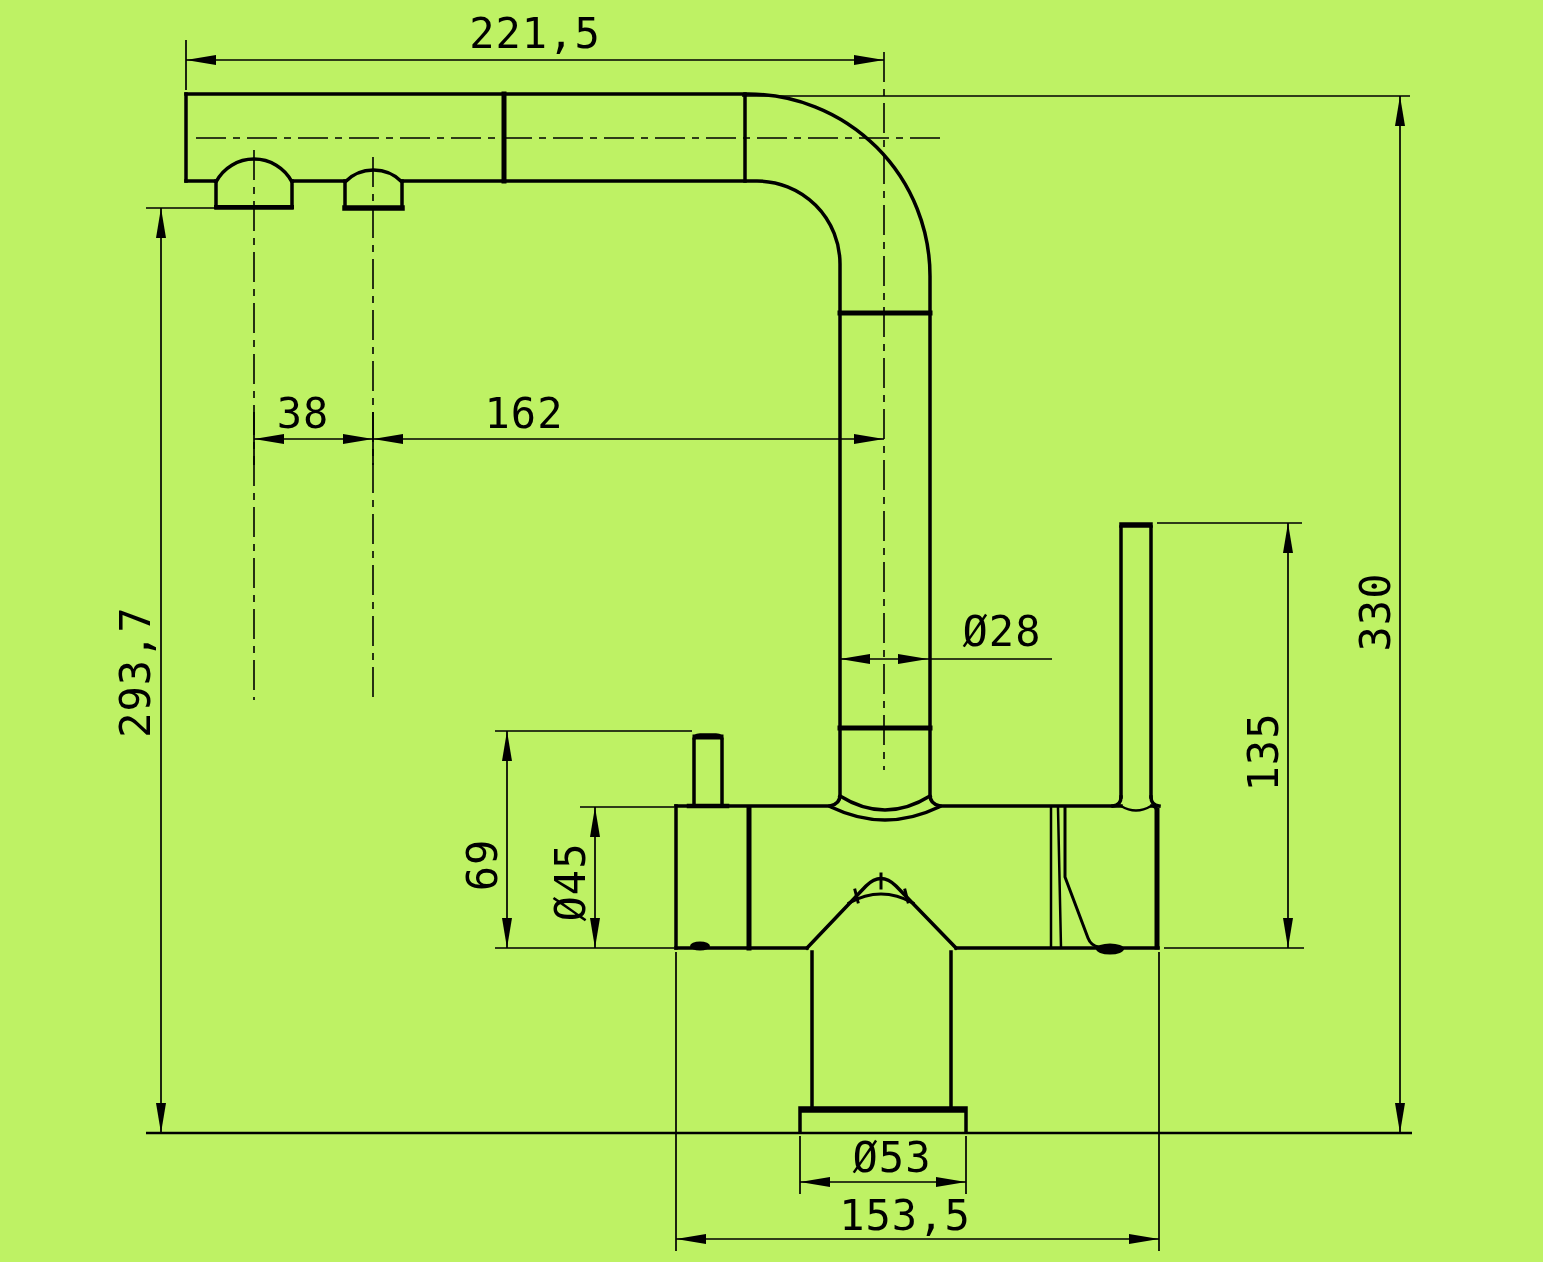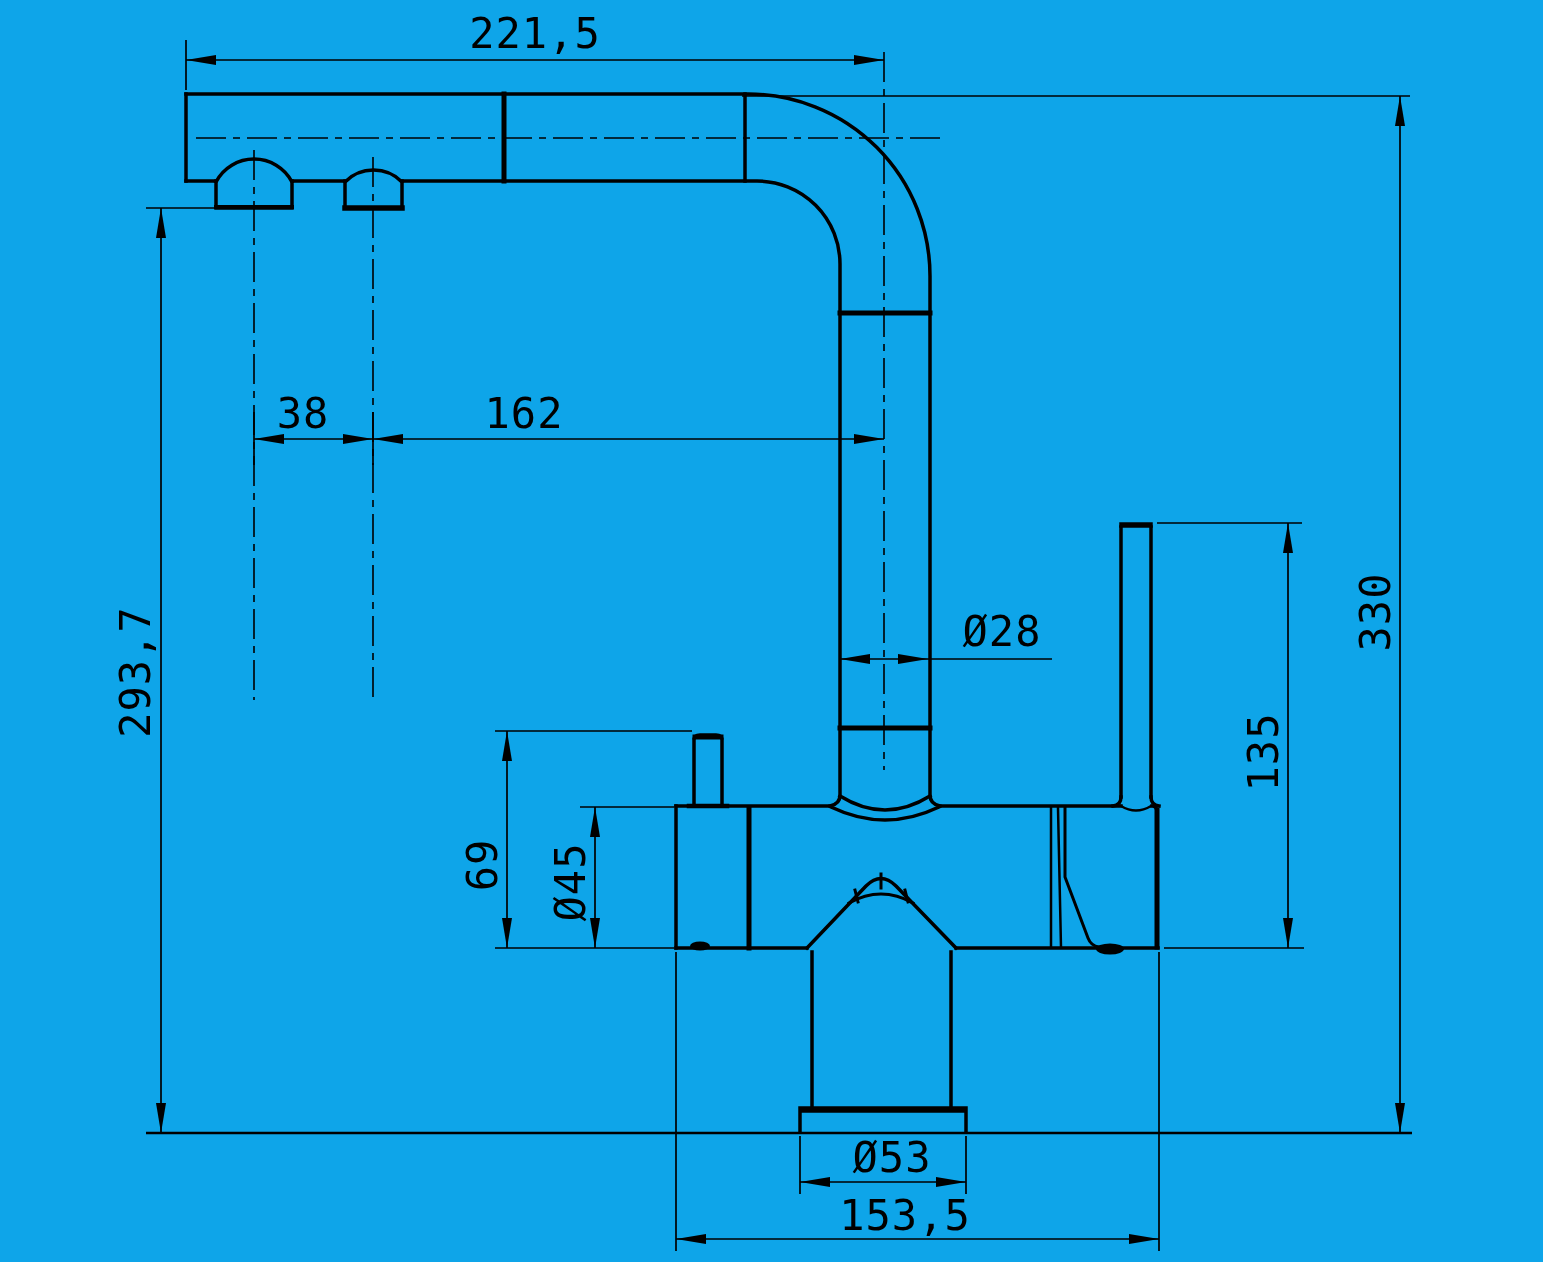--- a/index.html
+++ b/index.html
@@ -1,16 +1,16 @@
 <!DOCTYPE html>
 <html><head>
 <meta charset="utf-8">
 <style>
   html,body{margin:0;padding:0;background:#ffffff;}
-  .stage{width:1543px;height:1262px;background:#0ea5e9;position:relative;overflow:hidden;}
+  .stage{width:1543px;height:1262px;background:#bef264;position:relative;overflow:hidden;}
   svg{display:block;}
   text{font-family:"DejaVu Sans Mono","Liberation Mono",monospace;fill:#000;}
   .dimtext{font-size:42px;letter-spacing:1px;}
 </style>
 </head>
 <body>
 
 <div class="stage">
 <svg width="1543" height="1262" viewBox="0 0 1543 1262" xmlns="http://www.w3.org/2000/svg">
 

